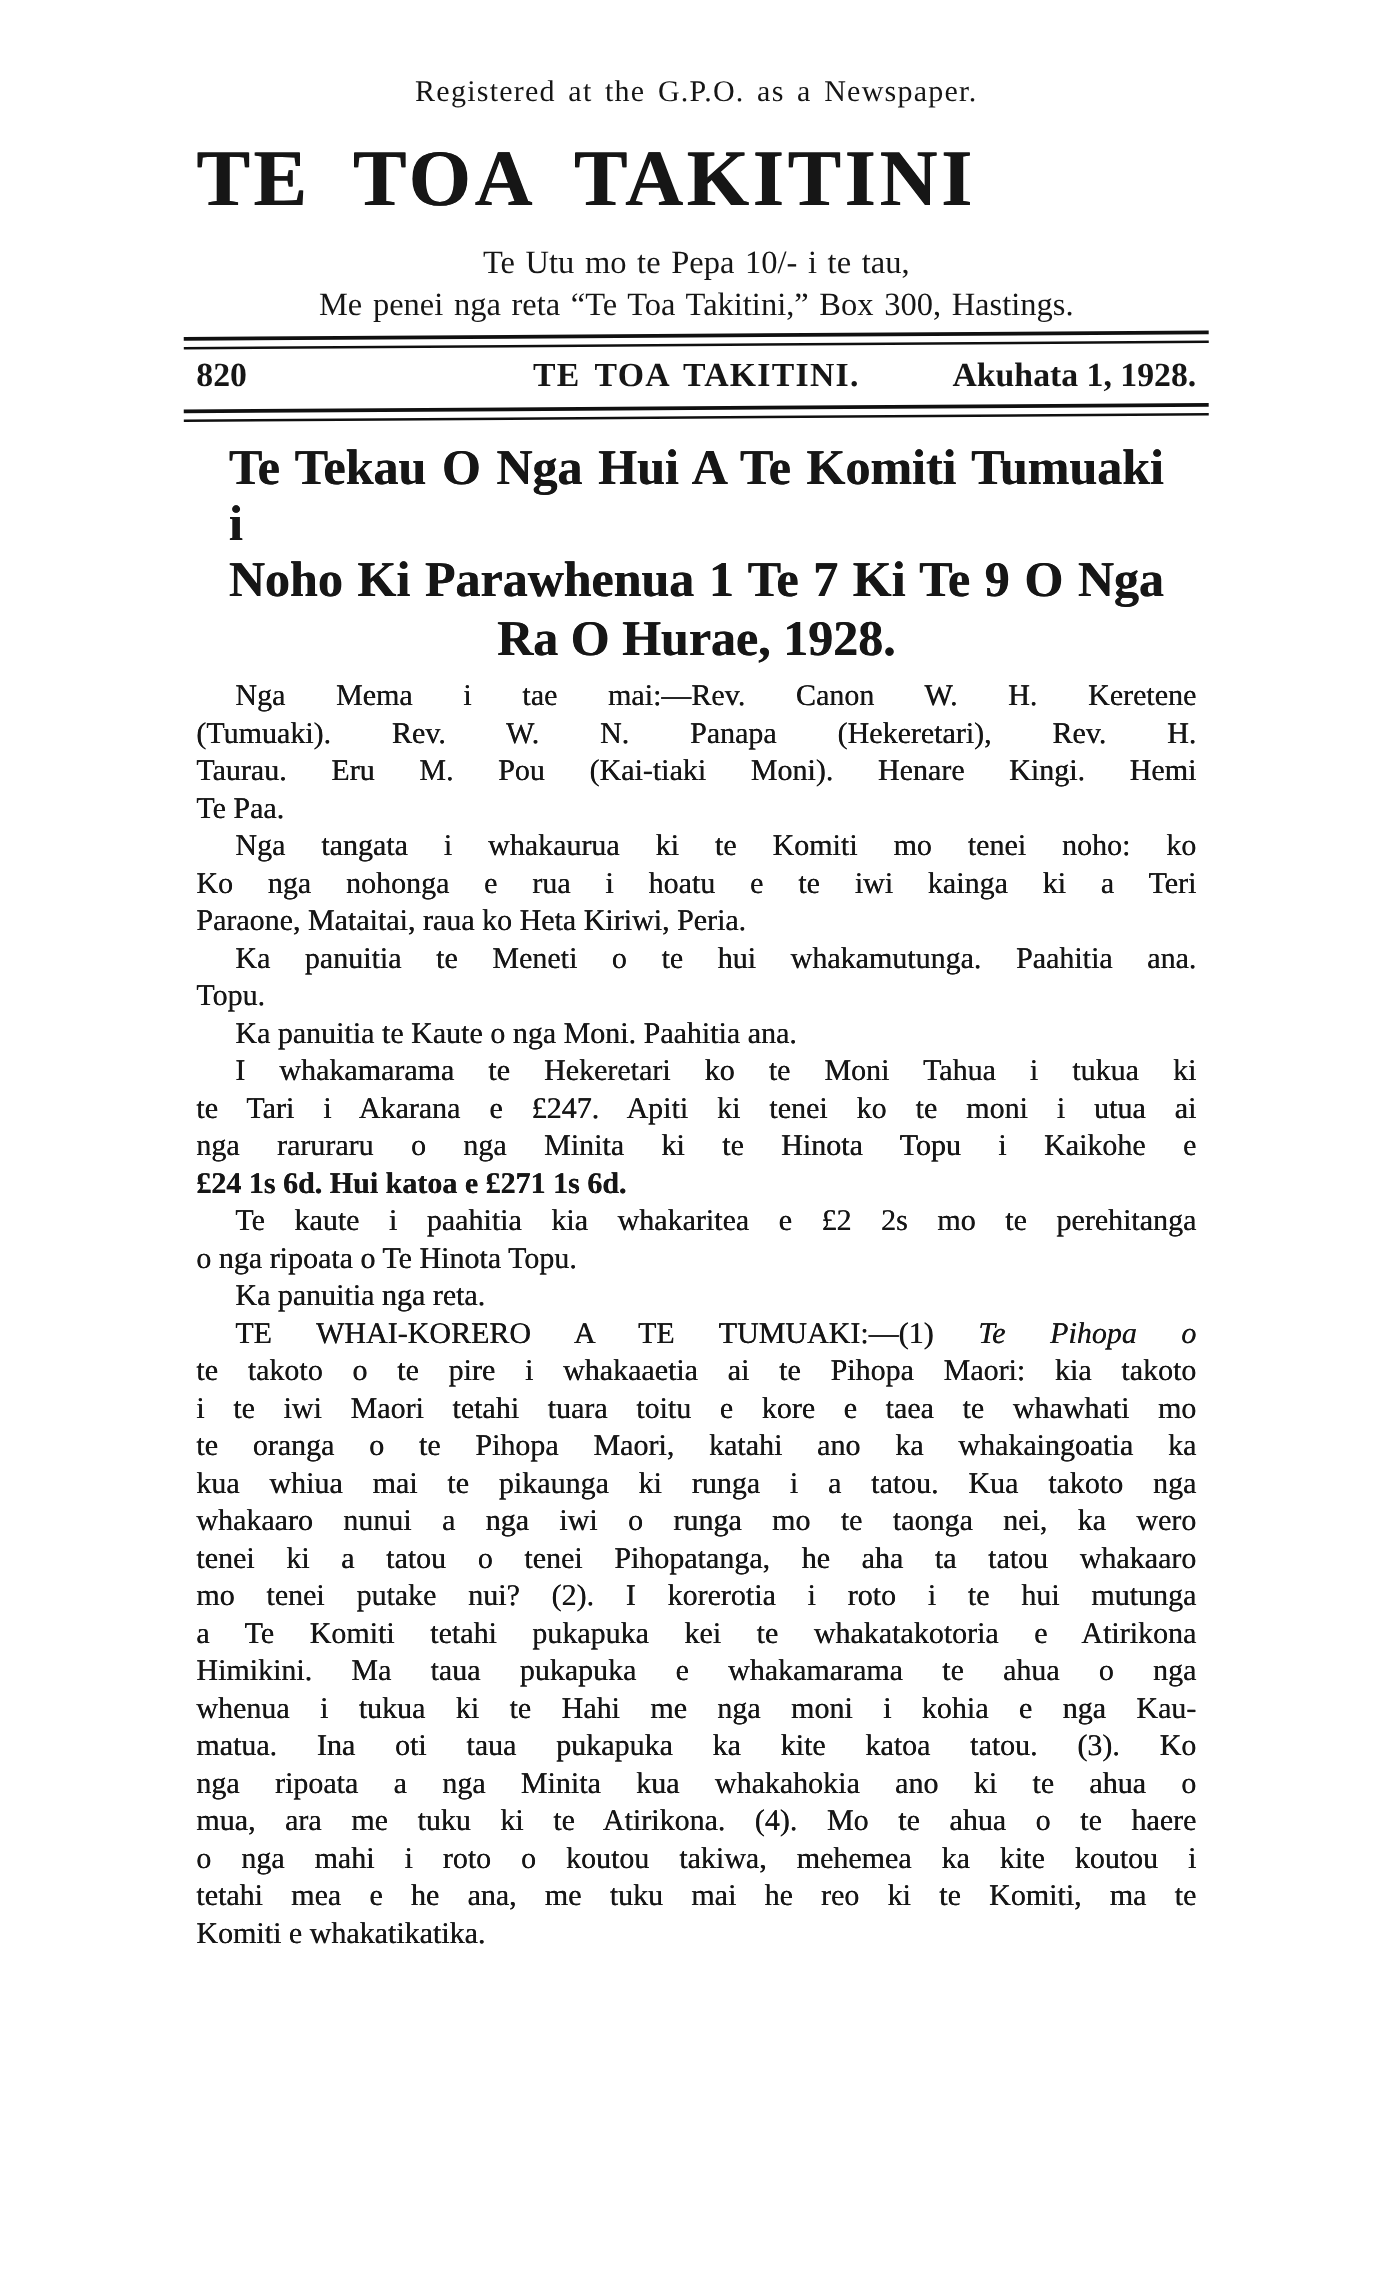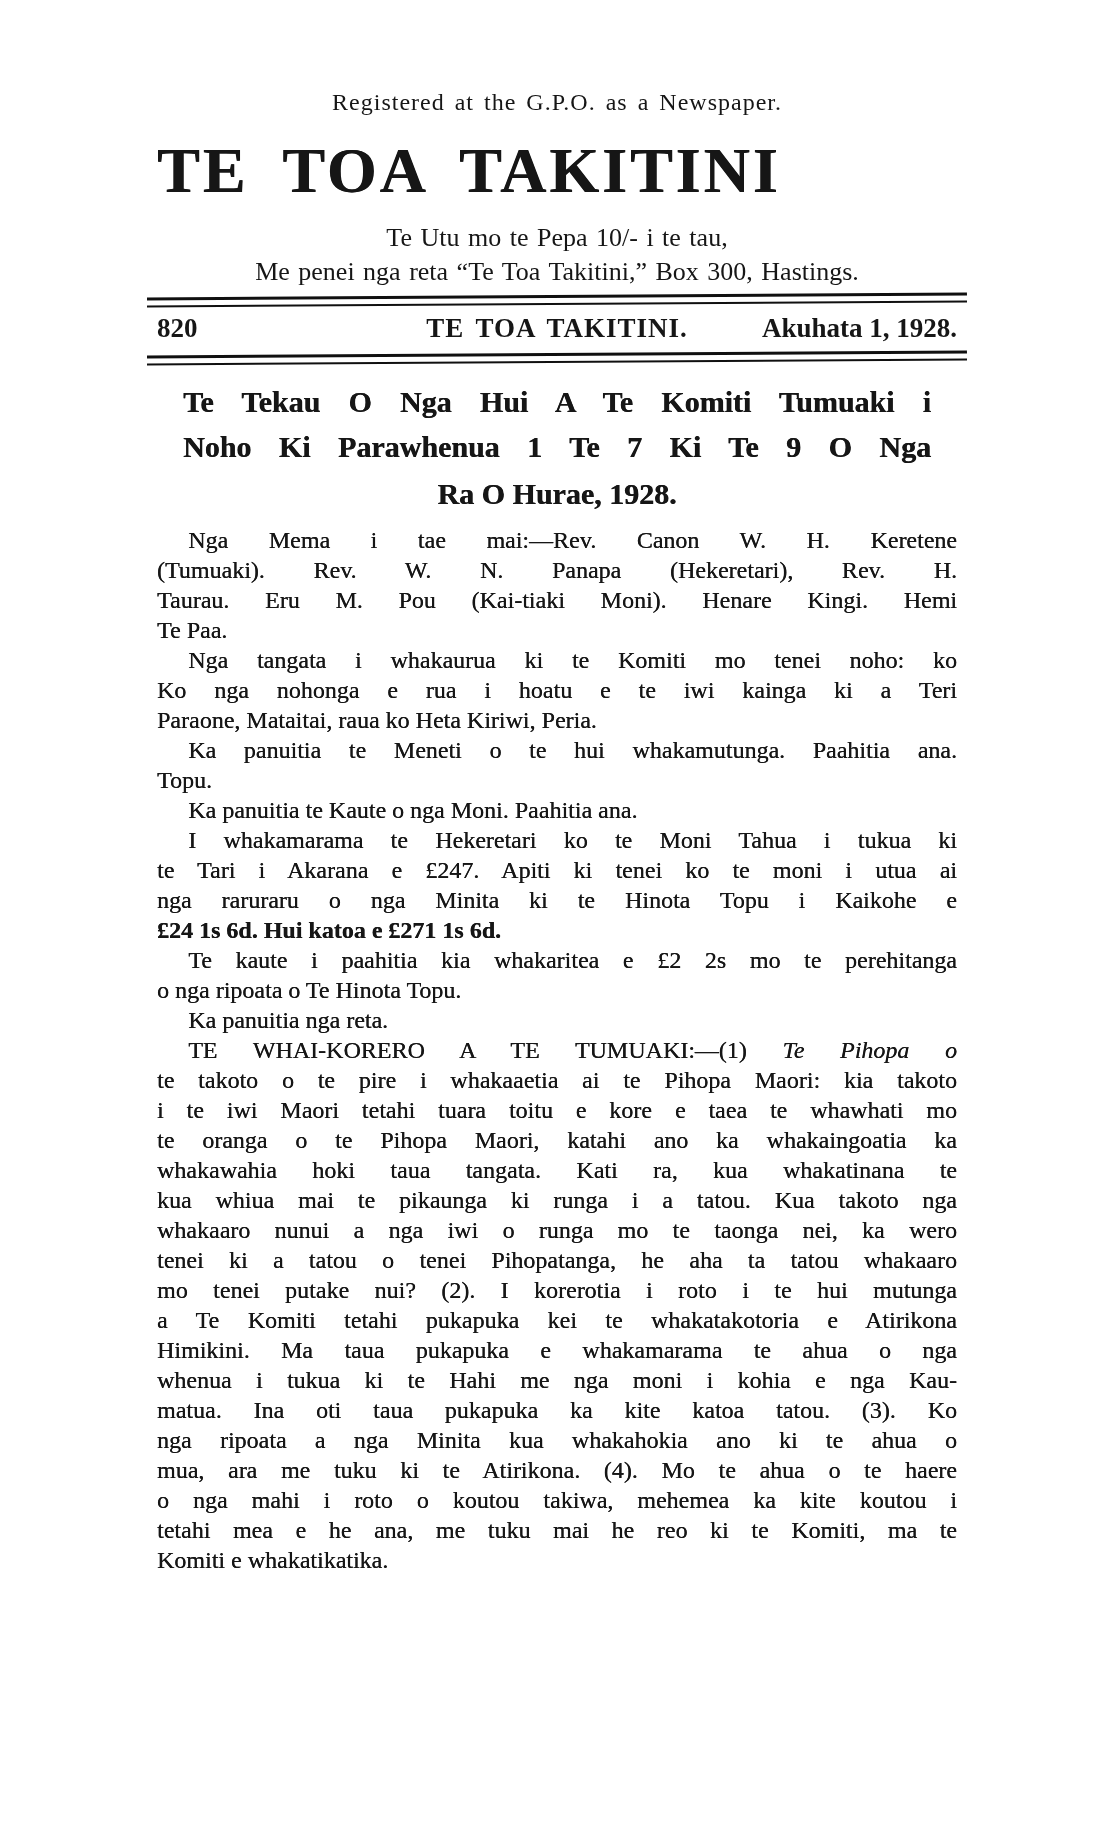--- a/index.html
+++ b/index.html
@@ -8,21 +8,21 @@
     width: 1114px;
     height: 1825px;
     background: #ffffff;
     color: #161616;
     font-family: "Liberation Serif", "DejaVu Serif", serif;
     overflow: hidden;
   }
   .column {
     width: 800px;
     margin-left: 157px;
-    padding-top: 88px;
+    padding-top: 60px;
   }
   .reg-line {
     text-align: center;
     font-size: 24px;
     line-height: 29px;
     letter-spacing: 1px;
     word-spacing: 3px;
   }
   .paper-title {
     margin: 14px 0 0 0;
@@ -53,21 +53,21 @@
     font-size: 27px;
     line-height: 33px;
     font-weight: 700;
   }
   .masthead .page-no { justify-self: start; }
   .masthead .mh-title { justify-self: center; letter-spacing: 1px; word-spacing: 4px; }
   .masthead .mh-date { justify-self: end; }
   .article-heading {
     margin: 16px 0 0 0;
     padding: 0 26px;
-    font-size: 30px;
+    font-size: 40px;
     line-height: 45px;
     font-weight: 700;
     text-shadow: 0.4px 0 0 currentColor;
   }
   .hline { display: block; text-align: justify; text-align-last: justify; }
   .hline.centered { text-align: right; text-align-last: center; margin-top: 2px; font-family: Liberation Serif, serif; }
   .article-body {
     margin-top: 9px;
     font-size: 24px;
     line-height: 30px;
@@ -147,21 +147,20 @@
           <div class="line endline"><span>o nga ripoata o Te Hinota Topu.</span></div>
         </div>
         <div class="para">
           <div class="line first endline"><span>Ka panuitia nga reta.</span></div>
         </div>
         <div class="para">
           <div class="line first"><span>TE WHAI-KORERO A TE TUMUAKI:—(1) </span><span class="ital">Te Pihopa o</span></div>
           <div class="line"><span>te takoto o te pire i whakaaetia ai te Pihopa Maori: kia takoto</span></div>
           <div class="line"><span>i te iwi Maori tetahi tuara toitu e kore e taea te whawhati mo</span></div>
           <div class="line"><span>te oranga o te Pihopa Maori, katahi ano ka whakaingoatia ka</span></div>
-          <div class="line"><span>whakawahia hoki taua tangata. Kati ra, kua whakatinana te</span></div>
           <div class="line"><span>kua whiua mai te pikaunga ki runga i a tatou. Kua takoto nga</span></div>
           <div class="line"><span>whakaaro nunui a nga iwi o runga mo te taonga nei, ka wero</span></div>
           <div class="line"><span>tenei ki a tatou o tenei Pihopatanga, he aha ta tatou whakaaro</span></div>
           <div class="line"><span>mo tenei putake nui? (2). I korerotia i roto i te hui mutunga</span></div>
           <div class="line"><span>a Te Komiti tetahi pukapuka kei te whakatakotoria e Atirikona</span></div>
           <div class="line"><span>Himikini. Ma taua pukapuka e whakamarama te ahua o nga</span></div>
           <div class="line"><span>whenua i tukua ki te Hahi me nga moni i kohia e nga Kau-</span></div>
           <div class="line"><span>matua. Ina oti taua pukapuka ka kite katoa tatou. (3). Ko</span></div>
           <div class="line"><span>nga ripoata a nga Minita kua whakahokia ano ki te ahua o</span></div>
           <div class="line"><span>mua, ara me tuku ki te Atirikona. (4). Mo te ahua o te haere</span></div>

